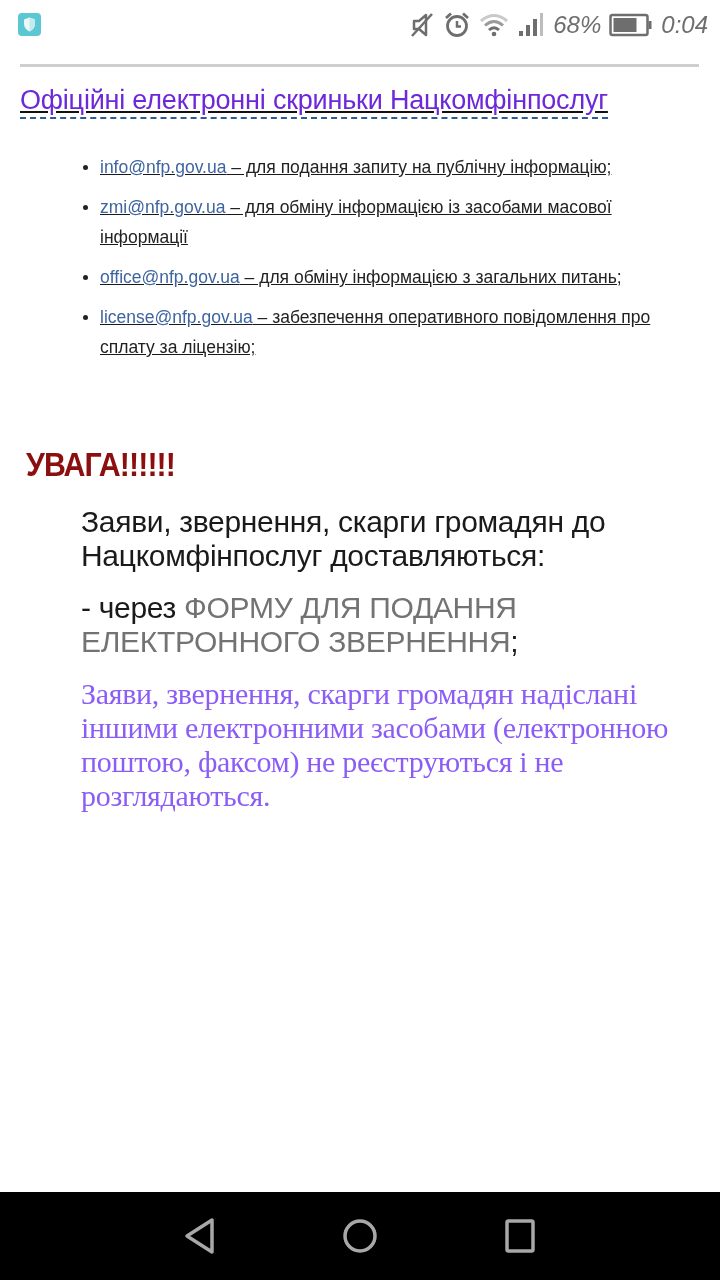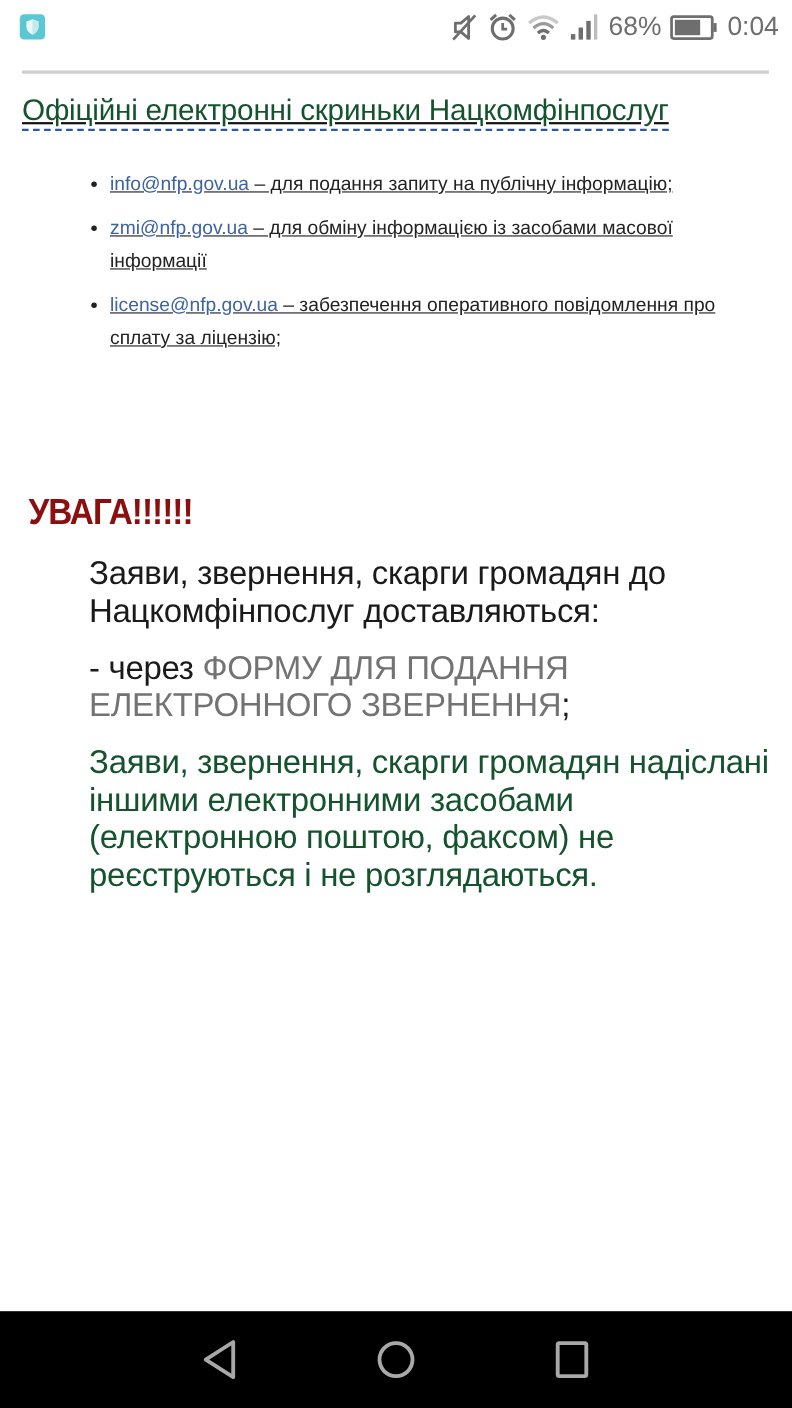--- a/index.html
+++ b/index.html
@@ -5,40 +5,40 @@
   * { box-sizing: border-box; margin: 0; padding: 0; }
   html, body { width: 720px; height: 1280px; overflow: hidden; background: #ffffff; }
   body { position: relative; font-family: "Liberation Sans", "DejaVu Sans", sans-serif; color: #1a1a1a; }
 
   
   .status-bar { position: absolute; left: 0; top: 0; width: 720px; height: 50px; background: #ffffff; }
   .status-left { position: absolute; left: 18px; top: 13px; }
   .shield-app { width: 23px; height: 23px; background: #5bc7d3; border-radius: 4px; display: flex; align-items: center; justify-content: center; }
   .status-right { position: absolute; right: 12px; top: 8px; height: 34px; display: flex; align-items: center; gap: 8px; color: #6e6e6e; }
   .status-right svg { display: block; }
-  .battery-pct, .clock { font-size: 24px; color: #6e6e6e; font-family: "Liberation Sans", sans-serif; }
+  .battery-pct, .clock { font-size: 24px; color: #6e6e6e; font-family: "Liberation Sans", sans-serif; font-style: italic; }
 
   
   .content { position: absolute; left: 0; top: 50px; width: 720px; height: 1142px; overflow: hidden; }
   .top-rule { position: absolute; left: 20px; top: 14px; width: 679px; height: 3px; background: #cfcfcf; }
 
-  .section-title { position: absolute; left: 20px; top: 33px; font-size: 27px; color: #14532d; text-decoration: none; border-bottom: 2px dashed #2d5b9a; line-height: 34px; padding-bottom: 0; letter-spacing: -0.2px; }
+  .section-title { position: absolute; left: 20px; top: 33px; font-size: 27px; color: #6d28d9; text-decoration: none; border-bottom: 2px dashed #2d5b9a; line-height: 34px; padding-bottom: 0; letter-spacing: -0.2px; }
   .section-title span { text-decoration: underline; text-decoration-color: #111; text-underline-offset: 2px; }
 
   .email-list { position: absolute; left: 80px; top: 102px; width: 620px; list-style: none; text-decoration: underline; }
   .email-list li { position: relative; padding-left: 20px; font-size: 17.5px; line-height: 30px; color: #222; margin-bottom: 10px; }
   .email-list li::before { content: ""; position: absolute; left: 3px; top: 13px; width: 5px; height: 5px; border-radius: 50%; background: #222; }
   .email-link { color: #3e64a0; text-decoration: none; }
 
   .warning-heading { position: absolute; left: 26px; top: 396px; font-size: 33px; font-weight: bold; color: #8b0f0f; letter-spacing: -1px; transform: scaleX(0.92); transform-origin: left; }
 
   .notice { position: absolute; left: 81px; top: 455px; width: 630px; font-size: 30px; line-height: 34px; color: #1a1a1a; letter-spacing: -0.3px; }
   .notice p { margin-bottom: 18px; }
   .notice .form-link { color: #737373; text-decoration: none; }
-  .notice .red-note { color: #14532d; }
+  .notice .red-note { color: #8b5cf6; font-family: Liberation Serif, serif; }
 
   
   .nav-bar { position: absolute; left: 0; top: 1192px; width: 720px; height: 88px; background: #000000; }
   .nav-btn { position: absolute; top: 22px; width: 44px; height: 44px; display: flex; align-items: center; justify-content: center; }
   .nav-back { left: 178px; }
   .nav-home { left: 338px; }
   .nav-recent { left: 498px; }
 </style>
 </head>
 <body>
@@ -85,20 +85,21 @@
 </div>
 
 <div class="content">
   <div class="top-rule"></div>
 
   <a class="section-title"><span>Офіційні електронні скриньки Нацкомфінпослуг</span></a>
 
   <ul class="email-list">
     <li><a class="email-link">info@nfp.gov.ua</a><span> – для подання запиту на публічну інформацію;</span></li>
     <li><a class="email-link">zmi@nfp.gov.ua</a><span> – для обміну інформацією із засобами масової інформації</span></li>
+    <li><a class="email-link">office@nfp.gov.ua</a><span> – для обміну інформацією з загальних питань;</span></li>
     <li><a class="email-link">license@nfp.gov.ua</a><span> – забезпечення оперативного повідомлення про сплату за ліцензію;</span></li>
   </ul>
 
   <div class="warning-heading">УВАГА!!!!!!</div>
 
   <div class="notice">
     <p>Заяви, звернення, скарги громадян до Нацкомфінпослуг доставляються:</p>
     <p><span>- через </span><a class="form-link">ФОРМУ ДЛЯ ПОДАННЯ ЕЛЕКТРОННОГО ЗВЕРНЕННЯ</a><span>;</span></p>
     <p class="red-note">Заяви, звернення, скарги громадян надіслані іншими електронними засобами (електронною поштою, факсом) не реєструються і не розглядаються.</p>
   </div>

